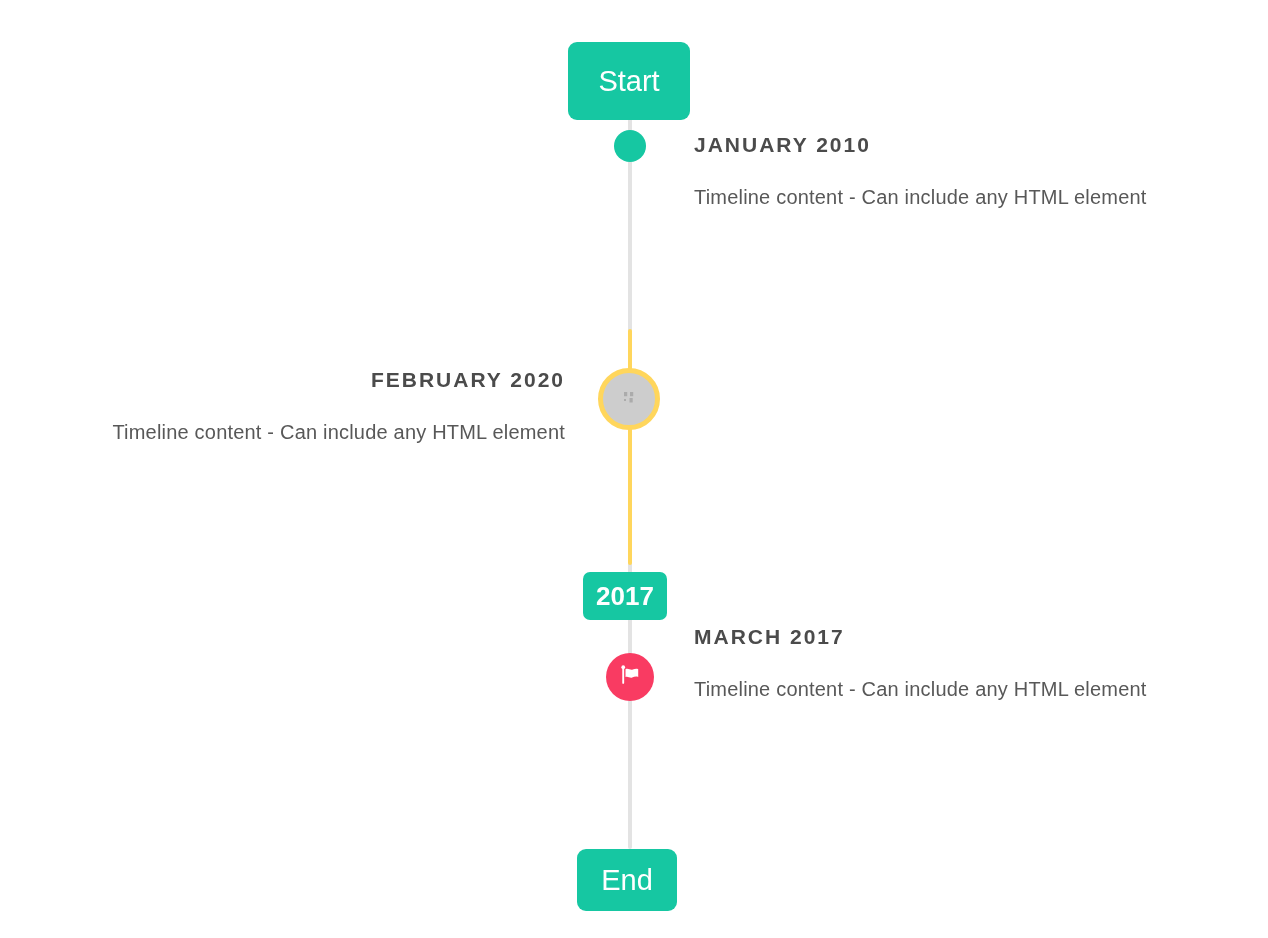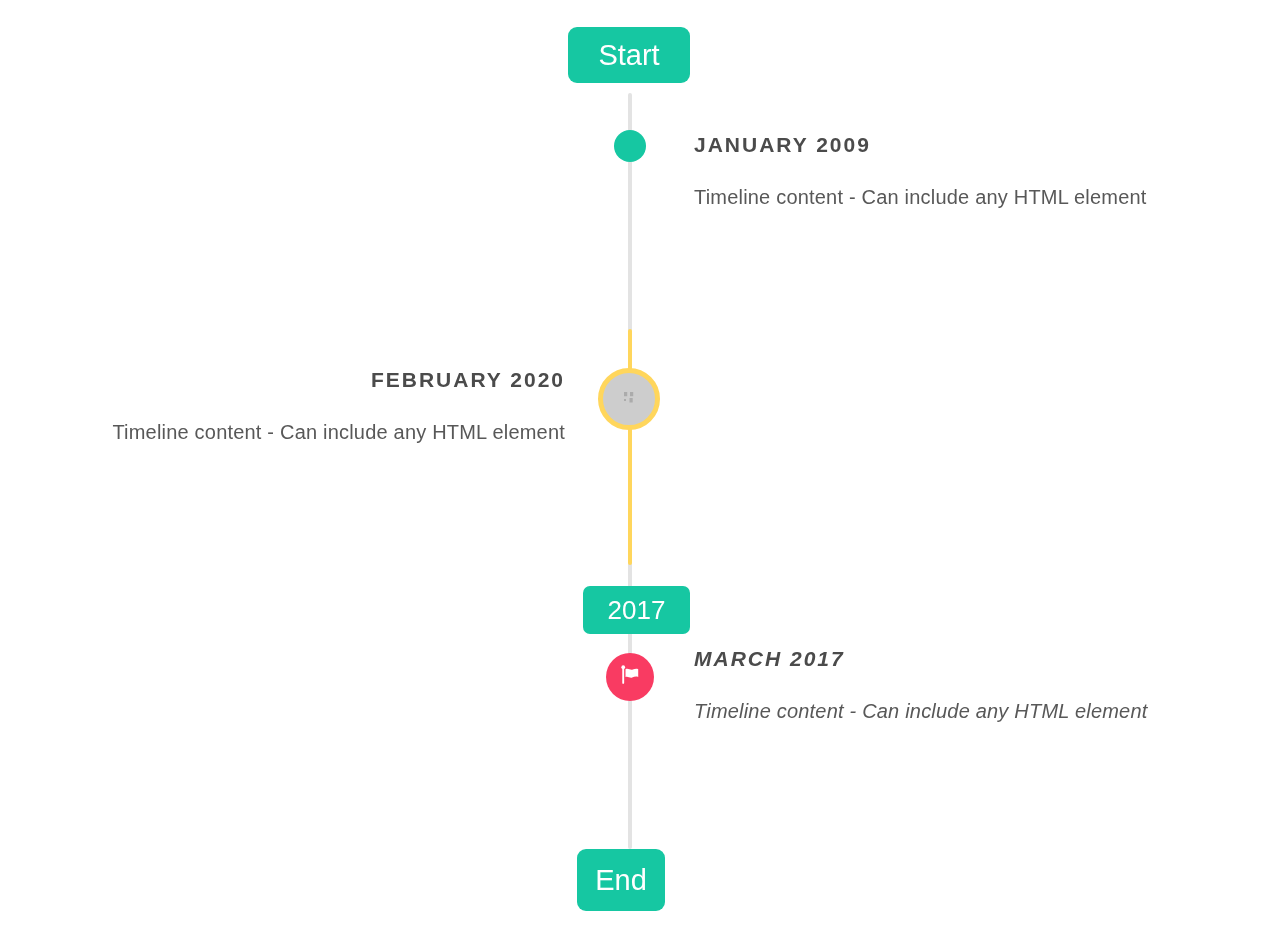--- a/index.html
+++ b/index.html
@@ -32,23 +32,23 @@
 
   .badge {
     position: absolute;
     display: flex;
     align-items: center;
     justify-content: center;
     background: var(--accent-teal);
     color: #ffffff;
     font-weight: 400;
   }
-  .badge.start { left: 568px; top: 27px;  width: 122px; height: 56px; border-radius: 9px; font-size: 29px; }
-  .badge.year  { left: 583px; top: 586px; width: 107px;  height: 48px; border-radius: 7px; font-size: 26px; }
-  .badge.end   { left: 577px; top: 849px; width: 88px; height: 62px; border-radius: 9px; font-size: 29px; }
+  .badge.start { left: 568px; top: 42px;  width: 122px; height: 78px; border-radius: 9px; font-size: 29px; }
+  .badge.year  { left: 583px; top: 572px; width: 84px;  height: 48px; border-radius: 7px; font-size: 26px; font-weight: bold; }
+  .badge.end   { left: 577px; top: 849px; width: 100px; height: 62px; border-radius: 9px; font-size: 29px; }
 
   .marker-dot {
     position: absolute;
     left: 614px; top: 130px;
     width: 32px; height: 32px;
     border-radius: 50%;
     background: var(--accent-teal);
   }
   .marker-photo {
     position: absolute;
@@ -73,21 +73,21 @@
   }
 
   .entry {
     position: absolute;
     width: 548px;
   }
   .entry.right { left: 694px; text-align: left; }
   .entry.left  { left: 17px;  text-align: right; }
   .entry.jan { top: 132px; }
   .entry.feb { top: 367px; }
-  .entry.mar { top: 646px; font-style: italic; }
+  .entry.mar { top: 624px; }
 
   .entry-title {
     font-size: 21px;
     line-height: 26px;
     font-weight: 700;
     letter-spacing: 2px;
     color: var(--title-text);
   }
   .entry-content {
     margin-top: 15px;
@@ -104,21 +104,21 @@
 
   <div class="tl-line gray"></div>
   <div class="tl-line yellow"></div>
 
   <div class="badge start">
     <span>Start</span>
   </div>
 
   <div class="marker-dot"></div>
   <div class="entry right jan">
-    <div class="entry-title">JANUARY 2009</div>
+    <div class="entry-title">JANUARY 2010</div>
     <div class="entry-content">Timeline content - Can include any HTML element</div>
   </div>
 
   <div class="marker-photo">
     <span>
       <svg width="19" height="17" viewBox="0 0 19 17" style="opacity:0.7">
         <rect x="4" y="3" width="3.2" height="4.2" fill="#9d9d9d"></rect>
         <rect x="10" y="3" width="3.2" height="4.2" fill="#9d9d9d"></rect>
         <rect x="4" y="10" width="2" height="2" fill="#9d9d9d"></rect>
         <rect x="9.5" y="9" width="3.2" height="4.5" fill="#9d9d9d"></rect>

